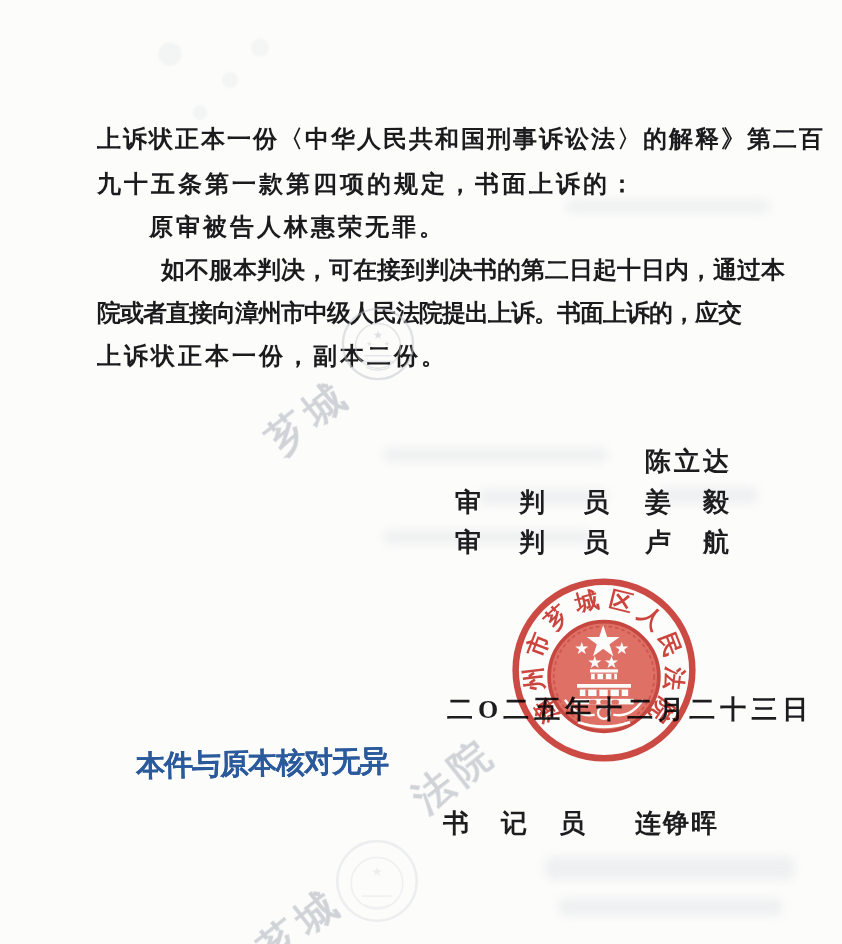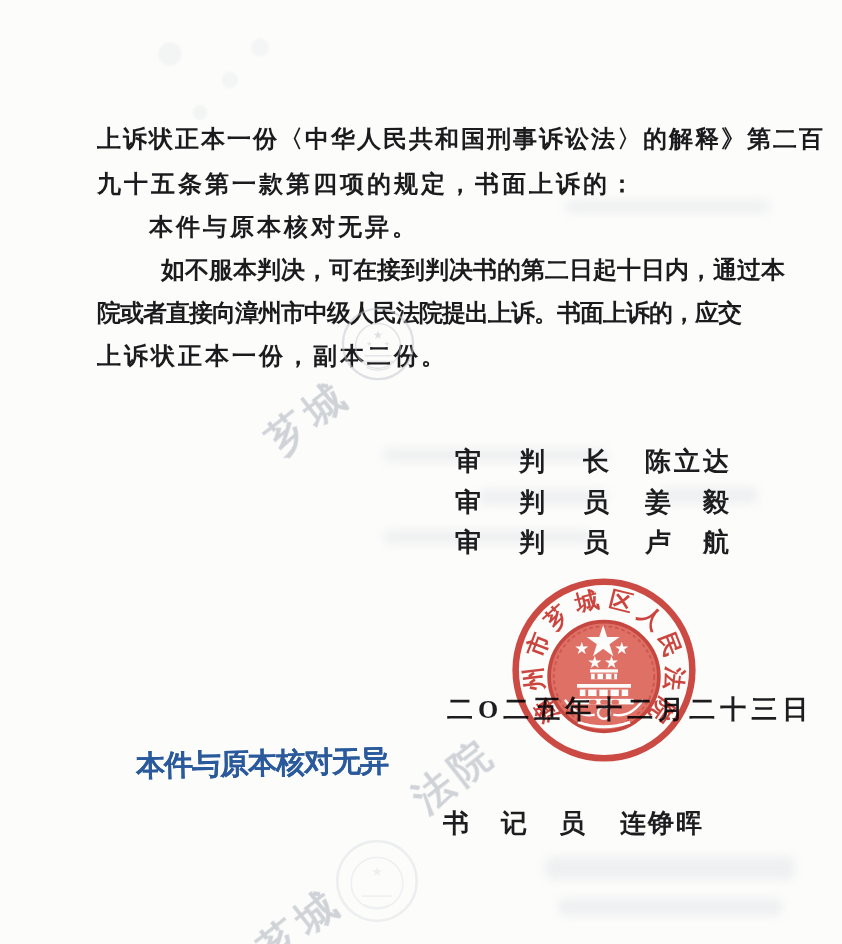--- a/index.html
+++ b/index.html
@@ -24,21 +24,21 @@
   .sig-row{position:absolute;left:0;width:100%;height:34px;}
   .sig-row .role{position:absolute;left:455px;font-size:26px;font-weight:600;letter-spacing:6px;white-space:nowrap;}
   .sig-row .name{position:absolute;left:645px;font-size:26px;font-weight:600;letter-spacing:3px;white-space:nowrap;}
   .r1{top:444px;} .r2{top:485px;} .r3{top:525px;}
   .date-line{
     position:absolute;left:447px;top:692px;font-size:26px;font-weight:600;
     letter-spacing:5px;white-space:nowrap;z-index:3;
   }
   .clerk-row{position:absolute;top:806px;left:0;width:100%;z-index:3;}
   .clerk-row .role{position:absolute;left:443px;font-size:26px;font-weight:600;letter-spacing:3px;white-space:nowrap;text-align:center;}
-  .clerk-row .name{position:absolute;left:620px;font-size:26px;font-weight:600;letter-spacing:2px;white-space:nowrap;text-align:center;}
+  .clerk-row .name{position:absolute;left:635px;font-size:26px;font-weight:600;letter-spacing:2px;white-space:nowrap;text-align:center;}
   
   .verify-note{
     position:absolute;left:136px;top:744px;font-size:29px;font-weight:bold;
     letter-spacing:-1px;color:#2a5a9c;white-space:nowrap;
     transform:rotate(-1.2deg);text-shadow:0 0 .5px #2a5a9c;z-index:3;
   }
   
   .seal{
     position:absolute;left:511px;top:577px;width:186px;height:186px;
     mix-blend-mode:multiply;opacity:.93;z-index:5;
@@ -95,29 +95,28 @@
   <svg class="ghost2" viewBox="0 0 80 80">
     <circle cx="40" cy="40" r="37" fill="none" stroke="#c9cdd2" stroke-width="2.6"></circle>
     <circle cx="40" cy="42" r="24" fill="none" stroke="#d0d3d8" stroke-width="1.6"></circle>
     <text x="40" y="32" font-size="12" fill="#c9cdd2" text-anchor="middle" dominant-baseline="central">★</text>
     <path d="M26,54 h28 M28,62 q12,6 24,0" fill="none" stroke="#d3d6da" stroke-width="1.6"></path>
   </svg>
 
   <div>
     <div class="body-line l1">上诉状正本一份〈中华人民共和国刑事诉讼法〉的解释》第二百</div>
     <div class="body-line l2">九十五条第一款第四项的规定，书面上诉的：</div>
-    <div class="body-line l3">本件与原本核对无异。</div>
+    <div class="body-line l3">原审被告人林惠荣无罪。</div>
     <div class="body-line l4">如不服本判决，可在接到判决书的第二日起十日内，通过本</div>
     <div class="body-line l5">院或者直接向漳州市中级人民法院提出上诉。书面上诉的，应交</div>
     <div class="body-line l6">上诉状正本一份，副本二份。</div>
   </div>
 
   <div>
     <div class="sig-row r1">
-      <span class="role">审　判　长</span>
       <span class="name">陈立达</span>
     </div>
     <div class="sig-row r2">
       <span class="role">审　判　员</span>
       <span class="name">姜　毅</span>
     </div>
     <div class="sig-row r3">
       <span class="role">审　判　员</span>
       <span class="name">卢　航</span>
     </div>

